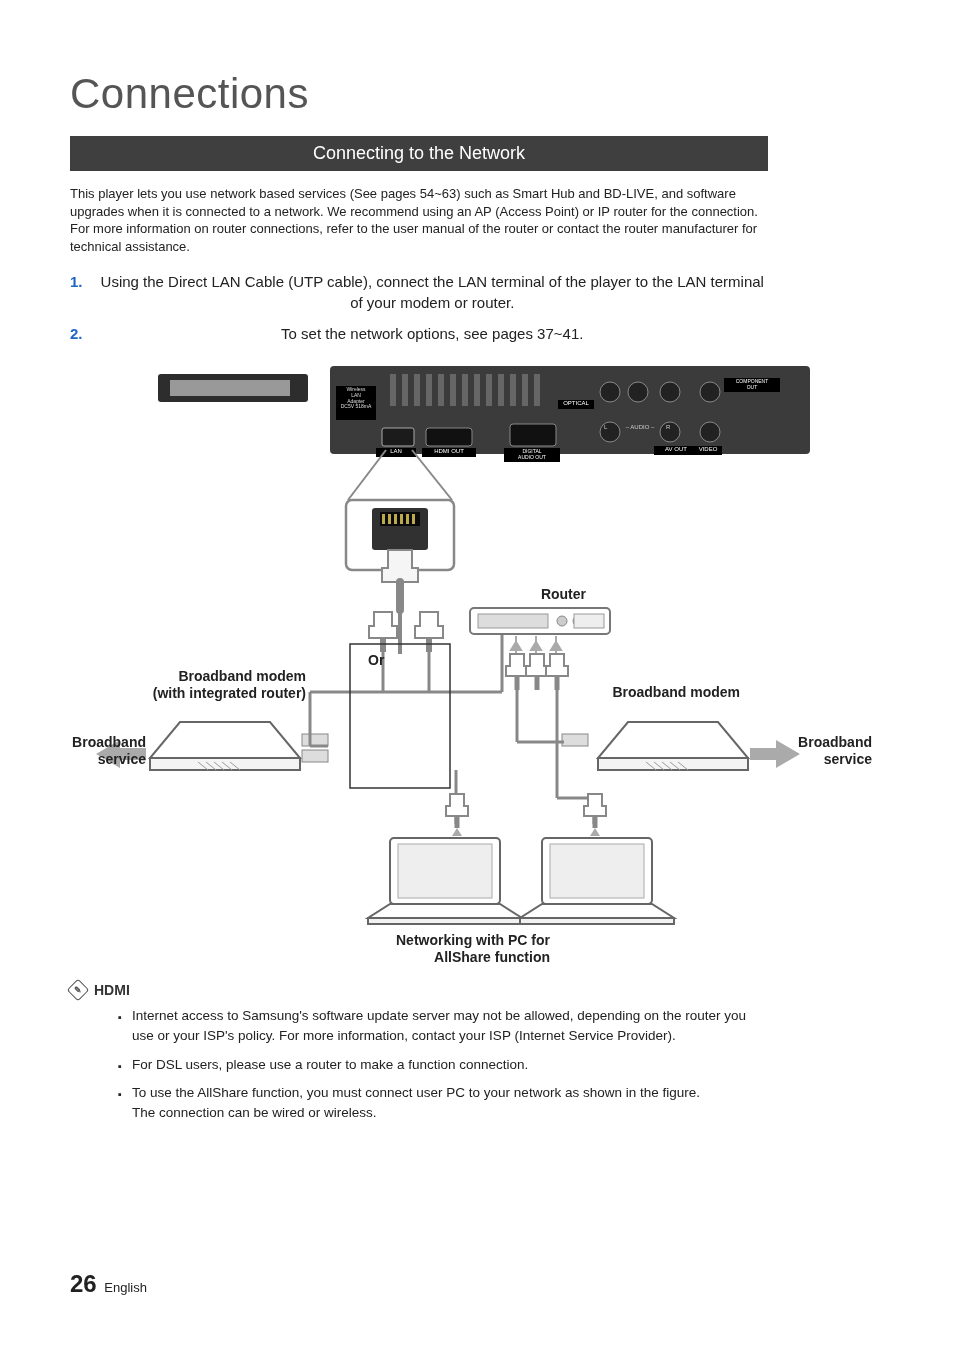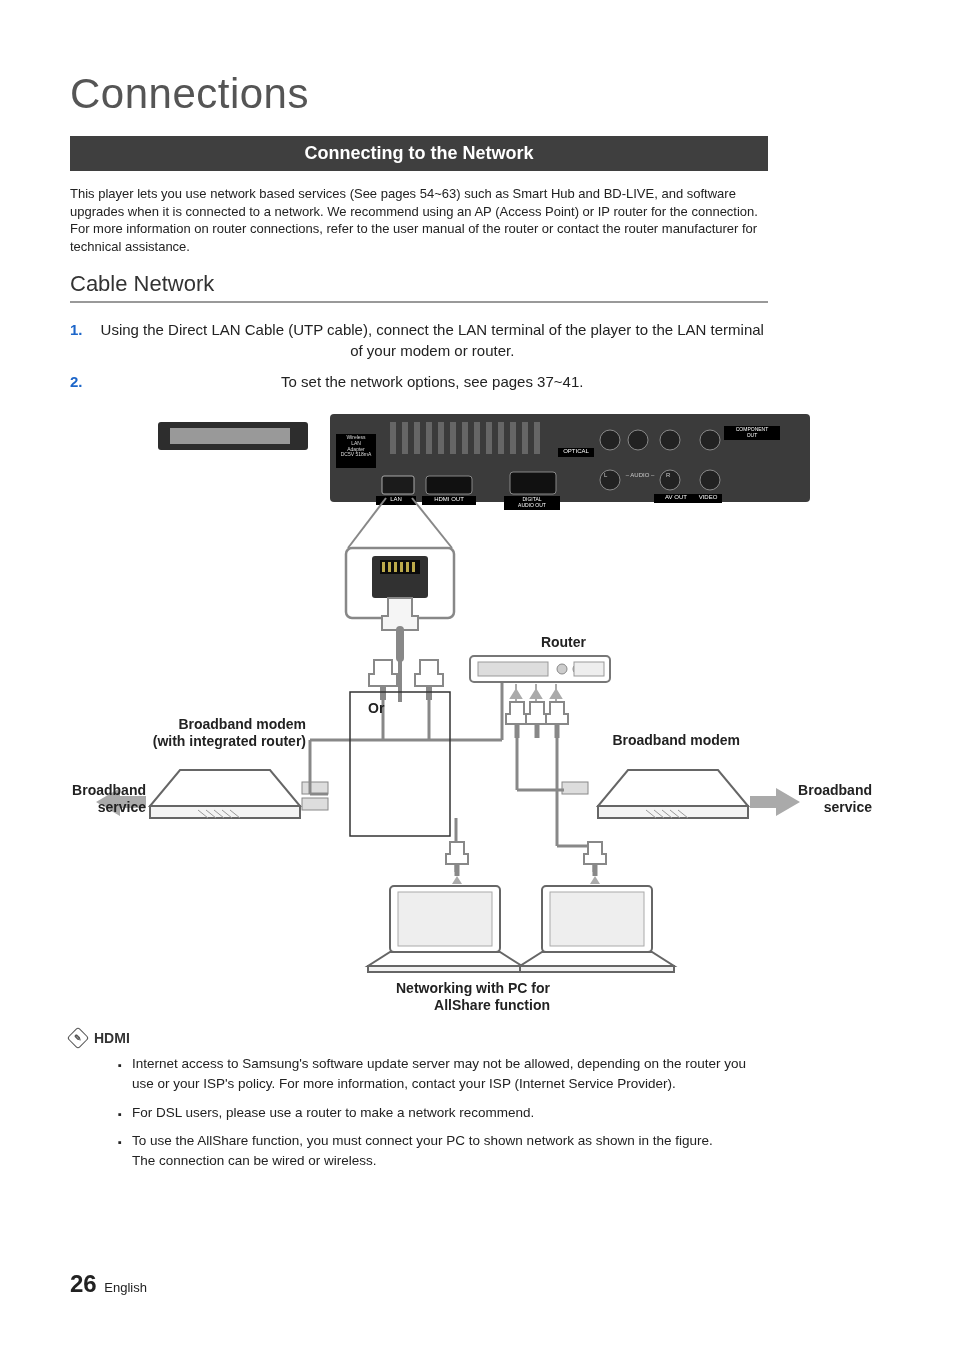--- a/index.html
+++ b/index.html
@@ -1,21 +1,21 @@
 <!DOCTYPE html>
 <html><head>
 <meta charset="utf-8">
 <style>
   * { box-sizing: border-box; margin: 0; padding: 0; }
   html, body { width: 954px; background: #fff; font-family: Arial, Helvetica, sans-serif; color: #222; }
   .page { width: 838px; min-height: 1354px; padding: 70px 70px 40px 70px; position: relative; }
 
   .title { font-size: 42px; font-weight: 300; color: #555; letter-spacing: 0.5px; margin-bottom: 18px; }
 
-  .section-banner { background: #3f3f3f; color: #fff; text-align: center; font-size: 18px; font-weight: 700; padding: 7px 0; margin-bottom: 14px; }
+  .section-banner { background: #3f3f3f; color: #fff; text-align: center; font-size: 18px; font-weight: 400; padding: 7px 0; margin-bottom: 14px; }
 
   .intro { font-size: 13px; line-height: 1.35; margin-bottom: 16px; }
 
   .subhead-wrap { border-bottom: 2px solid #999; padding-bottom: 4px; margin-bottom: 16px; }
   .subhead { font-size: 22px; color: #333; font-weight: 400; }
 
   .ol-row { display: flex; gap: 14px; font-size: 15px; line-height: 1.4; margin-bottom: 10px; }
   .ol-num { color: #1d66c9; font-weight: 700; flex: 0 0 auto; }
   .ol-text { flex: 1 1 auto; text-align: center; }
 
@@ -40,23 +40,20 @@
 <body>
 
 <div class="page">
 
   <div class="title">Connections</div>
 
   <div class="section-banner">Connecting to the Network</div>
 
   <p class="intro">This player lets you use network based services (See pages 54~63) such as Smart Hub and BD-LIVE, and software upgrades when it is connected to a network. We recommend using an AP (Access Point) or IP router for the connection. For more information on router connections, refer to the user manual of the router or contact the router manufacturer for technical assistance.</p>
 
-  <div class="subhead-wrap">
-    <div class="subhead">Cable Network</div>
-  </div>
 
   <div class="ol-row">
     <div class="ol-num">1.</div>
     <div class="ol-text">Using the Direct LAN Cable (UTP cable), connect the LAN terminal of the player to the LAN terminal of your modem or router.</div>
   </div>
   <div class="ol-row">
     <div class="ol-num">2.</div>
     <div class="ol-text">To set the network options, see pages 37~41.</div>
   </div>
 
@@ -279,25 +276,25 @@
       </div>
     <div>HDMI</div>
   </div>
   <div class="notes-list">
     <div class="note-item">
         <div class="note-bullet">▪</div>
         <div>Internet access to Samsung's software update server may not be allowed, depending on the router you use or your ISP's policy. For more information, contact your ISP (Internet Service Provider).</div>
       </div>
     <div class="note-item">
         <div class="note-bullet">▪</div>
-        <div>For DSL users, please use a router to make a network recommend.</div>
+        <div>For DSL users, please use a router to make a function connection.</div>
       </div>
     <div class="note-item">
         <div class="note-bullet">▪</div>
-        <div style="white-space:pre-line">To use the AllShare function, you must connect your PC to shown network as shown in the figure.
+        <div style="white-space:pre-line">To use the AllShare function, you must connect user PC to your network as shown in the figure.
 The connection can be wired or wireless.</div>
       </div>
   </div>
 
   <div class="footer">
     <span class="pg">26</span>
     <span>English</span>
   </div>
 
 </div>

